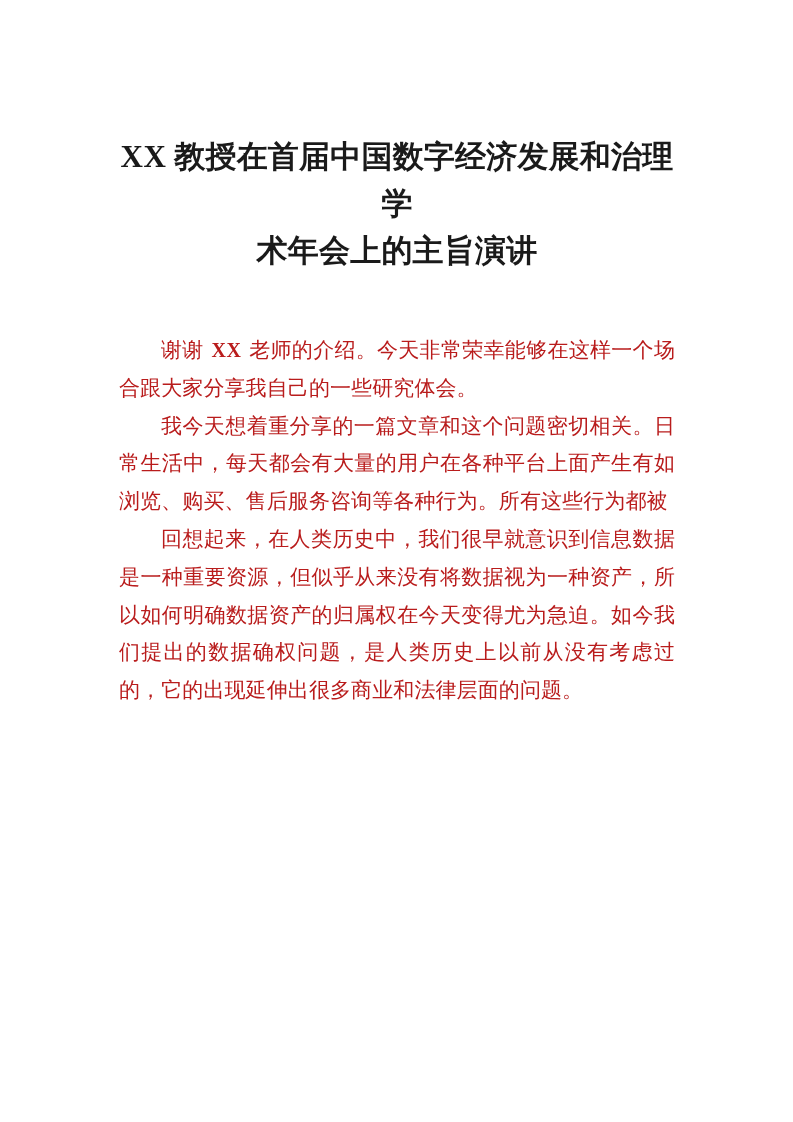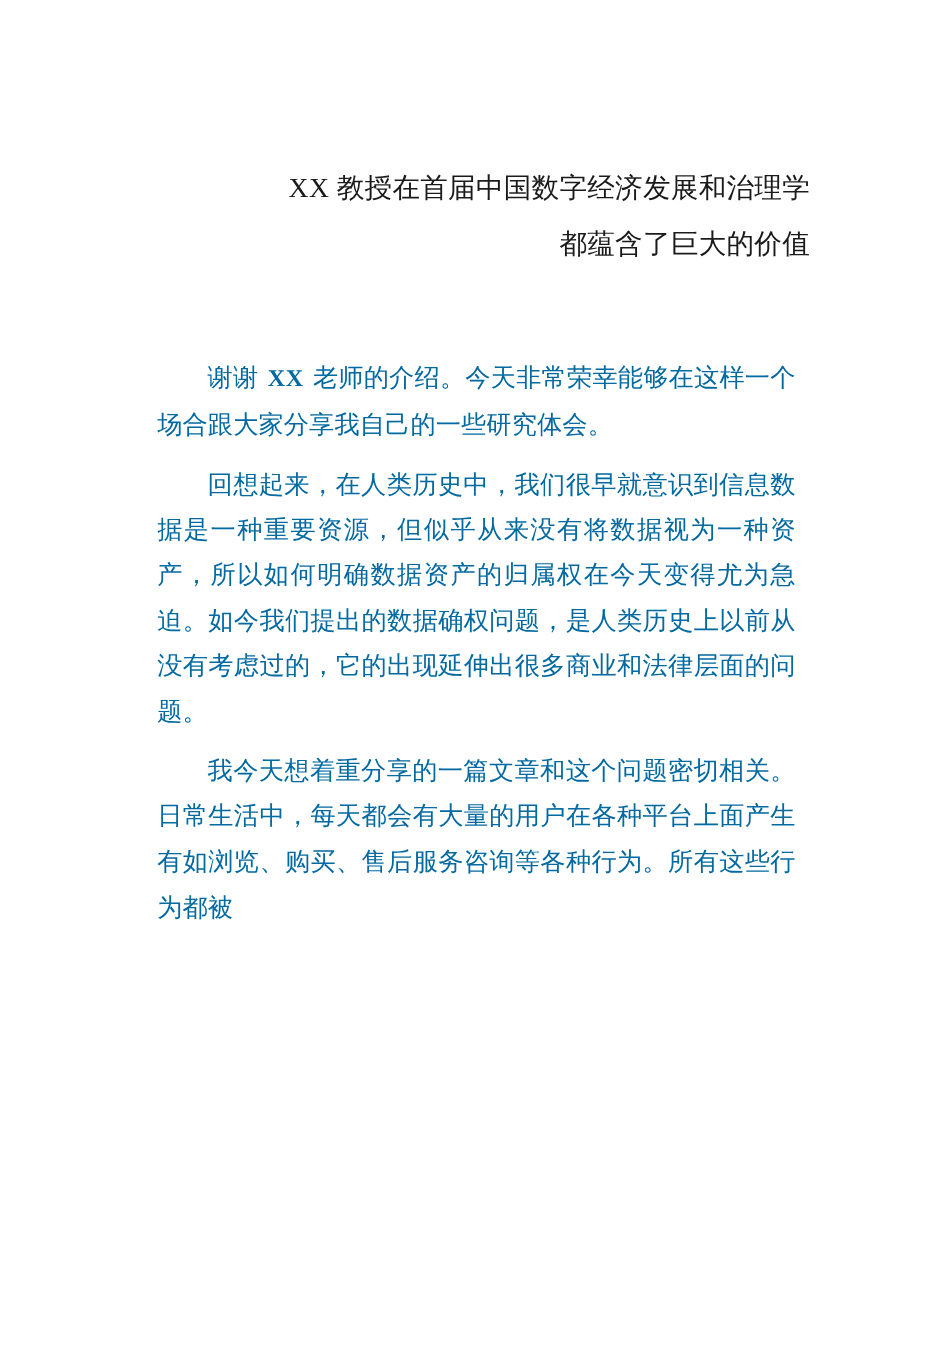--- a/index.html
+++ b/index.html
@@ -24,68 +24,68 @@
   .doc-body {
     position: absolute;
     left: 119px;
     top: 0;
     width: 556px;
   }
   .doc-title {
     margin: 0;
     padding: 0;
     font-family: "Liberation Serif", "DejaVu Serif", serif;
-    font-weight: normal;
-    font-size: 23px;
+    font-weight: bold;
+    font-size: 31px;
     line-height: 47px;
-    text-align: right;
+    text-align: center;
     letter-spacing: 0.2px;
     color: #1a1a1a;
     padding-top: 133px;
   }
   .doc-title .latin {
     font-family: "Liberation Serif", "DejaVu Serif", serif;
     letter-spacing: 0.5px;
   }
   .title-gap {
     height: 58px;
   }
   .para {
-    margin: 12px;
+    margin: 0;
     padding: 0;
     font-family: "DejaVu Serif", "Liberation Serif", serif;
     font-size: 21px;
     line-height: 37.8px;
     text-align: justify;
     text-justify: inter-ideograph;
     text-indent: 2em;
-    color: #0369a1;
+    color: #b91c1c;
     letter-spacing: 0.1px;
     -webkit-font-smoothing: antialiased;
   }
   .para .latin {
     font-family: "Liberation Serif", "DejaVu Serif", serif;
     font-weight: bold;
     font-size: 20px;
     letter-spacing: 0.4px;
     padding: 0 1px;
   }
 </style>
 </head>
 <body>
 
 <div class="page">
   <div class="doc-body">
 
     <h1 class="doc-title">
       <span><span class="latin">XX</span> 教授在首届中国数字经济发展和治理学</span>
       <br>
-      <span>都蕴含了巨大的价值</span>
+      <span>术年会上的主旨演讲</span>
     </h1>
 
     <div class="title-gap"></div>
 
     <p class="para">谢谢 <span class="latin">XX</span> 老师的介绍。今天非常荣幸能够在这样一个场合跟大家分享我自己的一些研究体会。</p>
+    <p class="para">我今天想着重分享的一篇文章和这个问题密切相关。日常生活中，每天都会有大量的用户在各种平台上面产生有如浏览、购买、售后服务咨询等各种行为。所有这些行为都被</p>
     <p class="para">回想起来，在人类历史中，我们很早就意识到信息数据是一种重要资源，但似乎从来没有将数据视为一种资产，所以如何明确数据资产的归属权在今天变得尤为急迫。如今我们提出的数据确权问题，是人类历史上以前从没有考虑过的，它的出现延伸出很多商业和法律层面的问题。</p>
-    <p class="para">我今天想着重分享的一篇文章和这个问题密切相关。日常生活中，每天都会有大量的用户在各种平台上面产生有如浏览、购买、售后服务咨询等各种行为。所有这些行为都被</p>
 
   </div>
 </div>
 
 </body></html>

